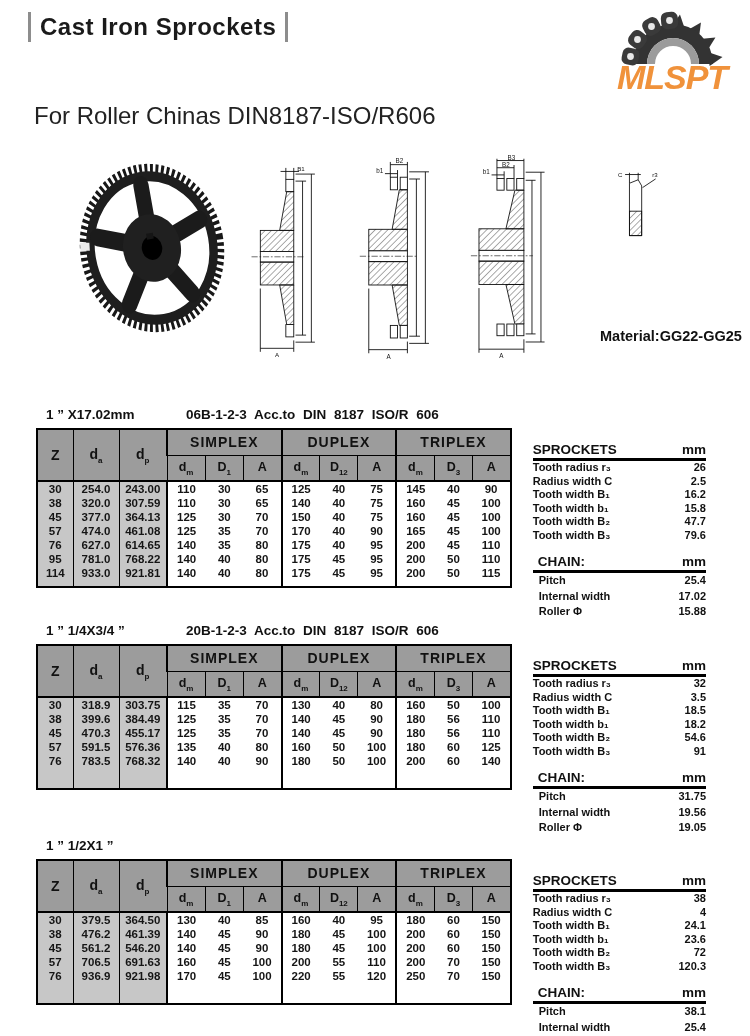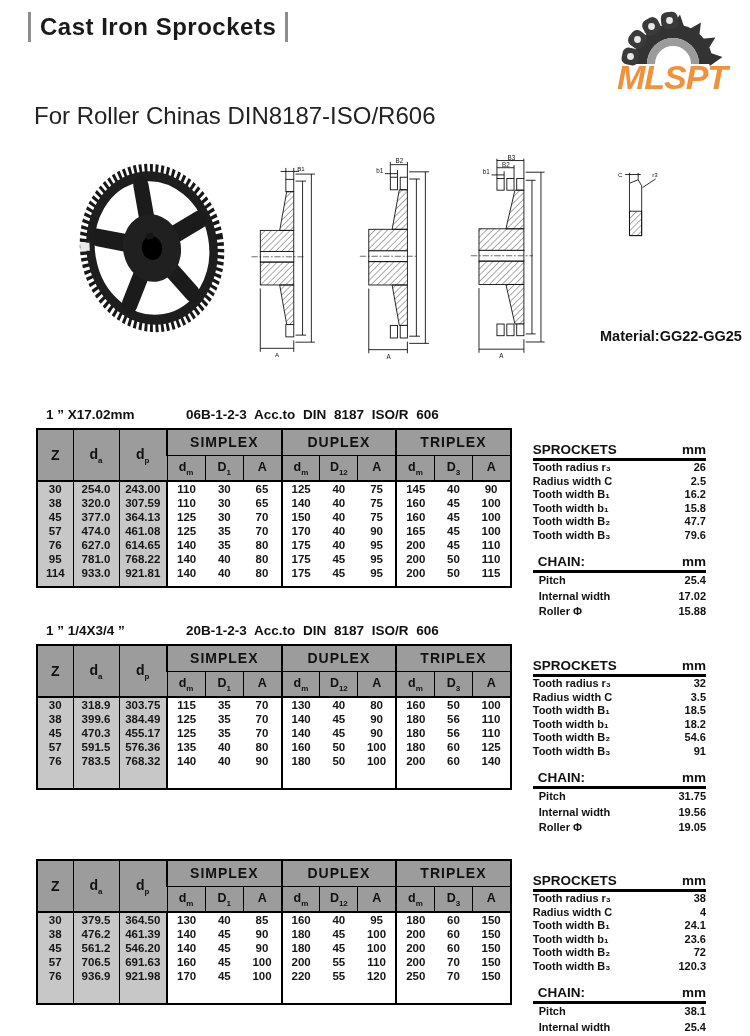--- a/index.html
+++ b/index.html
@@ -639,20 +639,21 @@
             <span class="kv-label">Roller  Φ</span>
             <span class="kv-value">19.05</span>
           </div>
         </div>
     </aside>
   </div>
 </div>
 
 <div class="section sec-3">
   <div class="section-title">
+    <span class="size-label">1 ” 1/2X1 ”</span>
   </div>
   <div class="section-row">
     <table class="sprocket-table s3">
       <colgroup>
           <col style="width:36px">
           <col style="width:46px">
           <col style="width:48px">
         <col>
           <col>
           <col>

